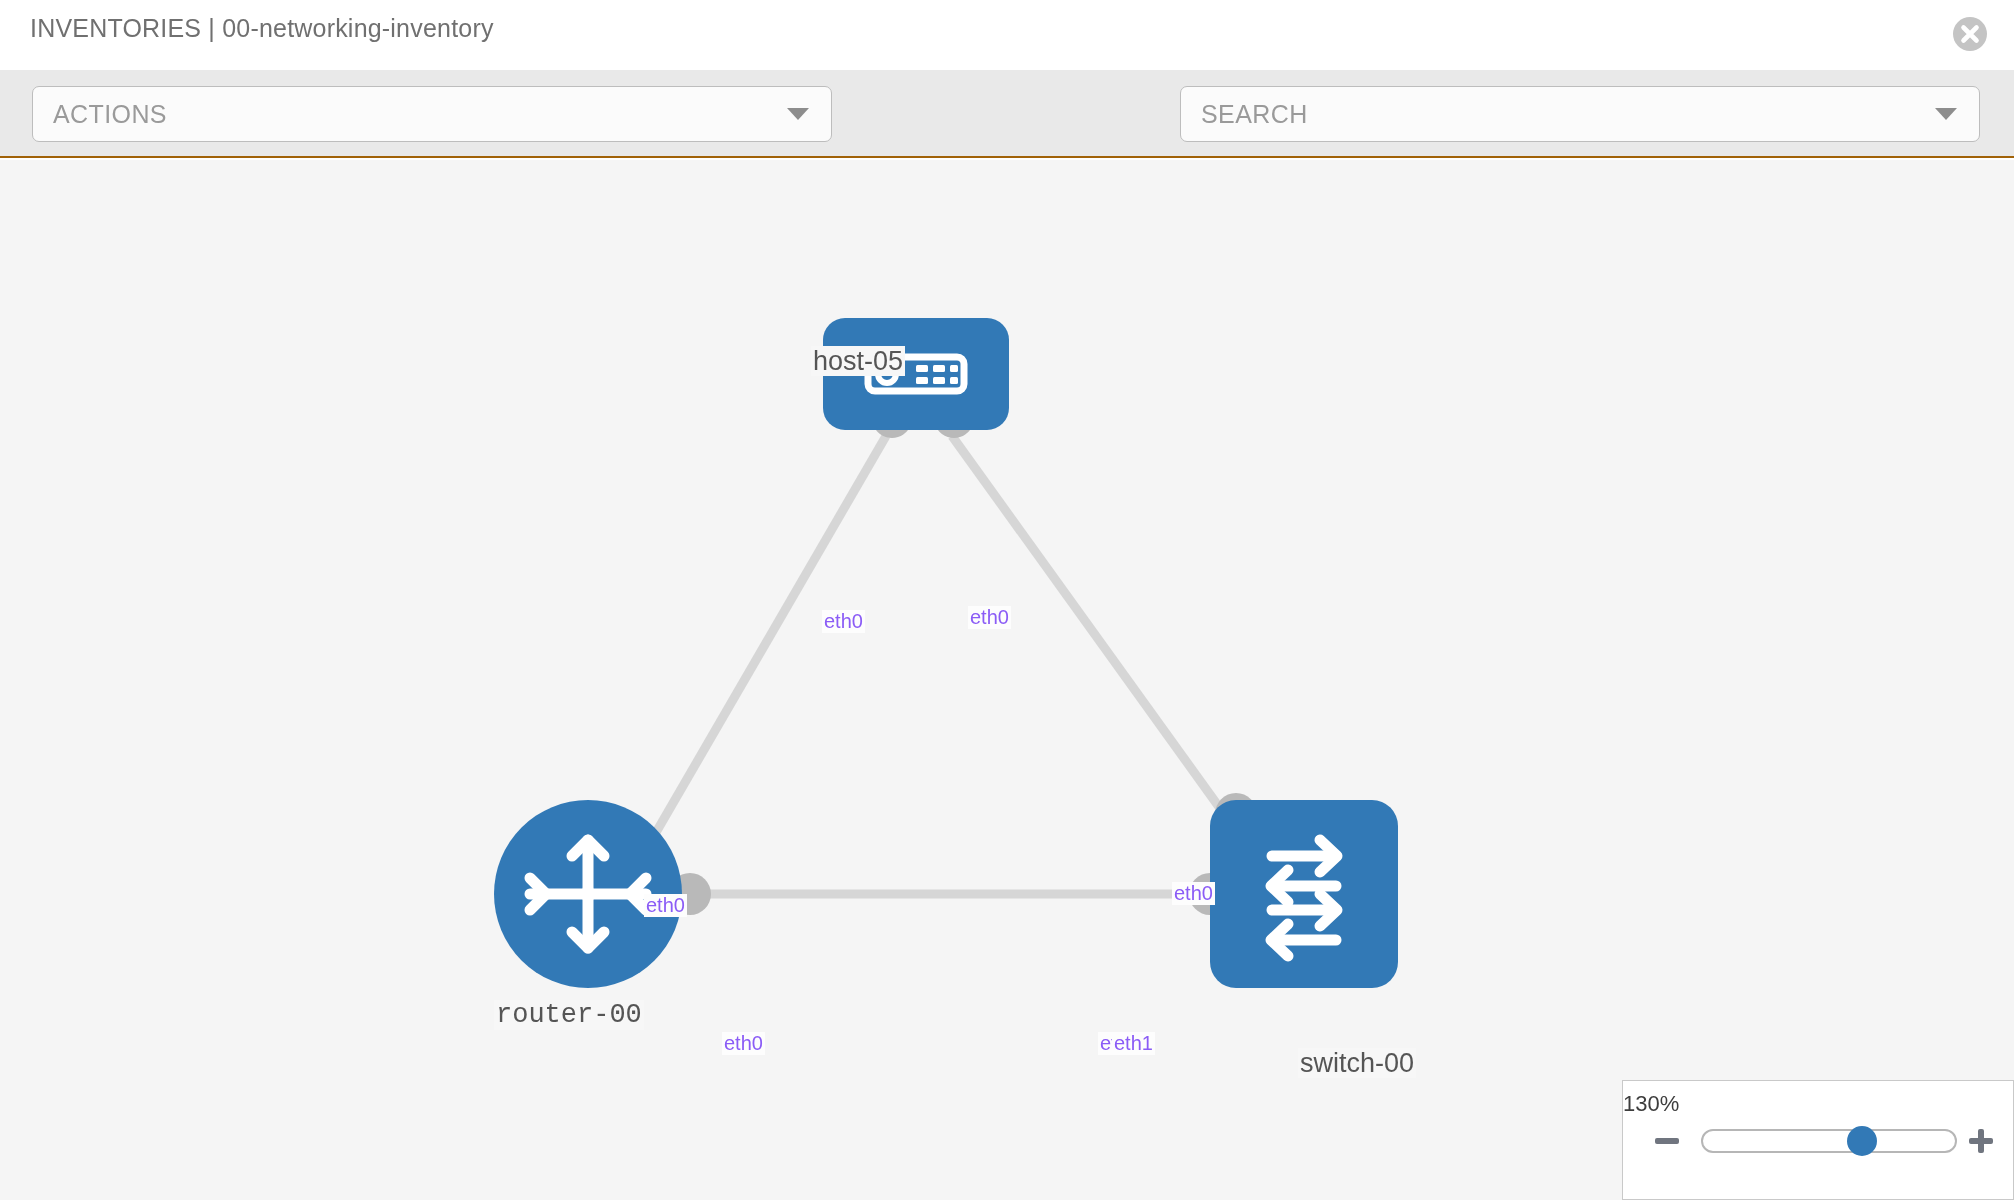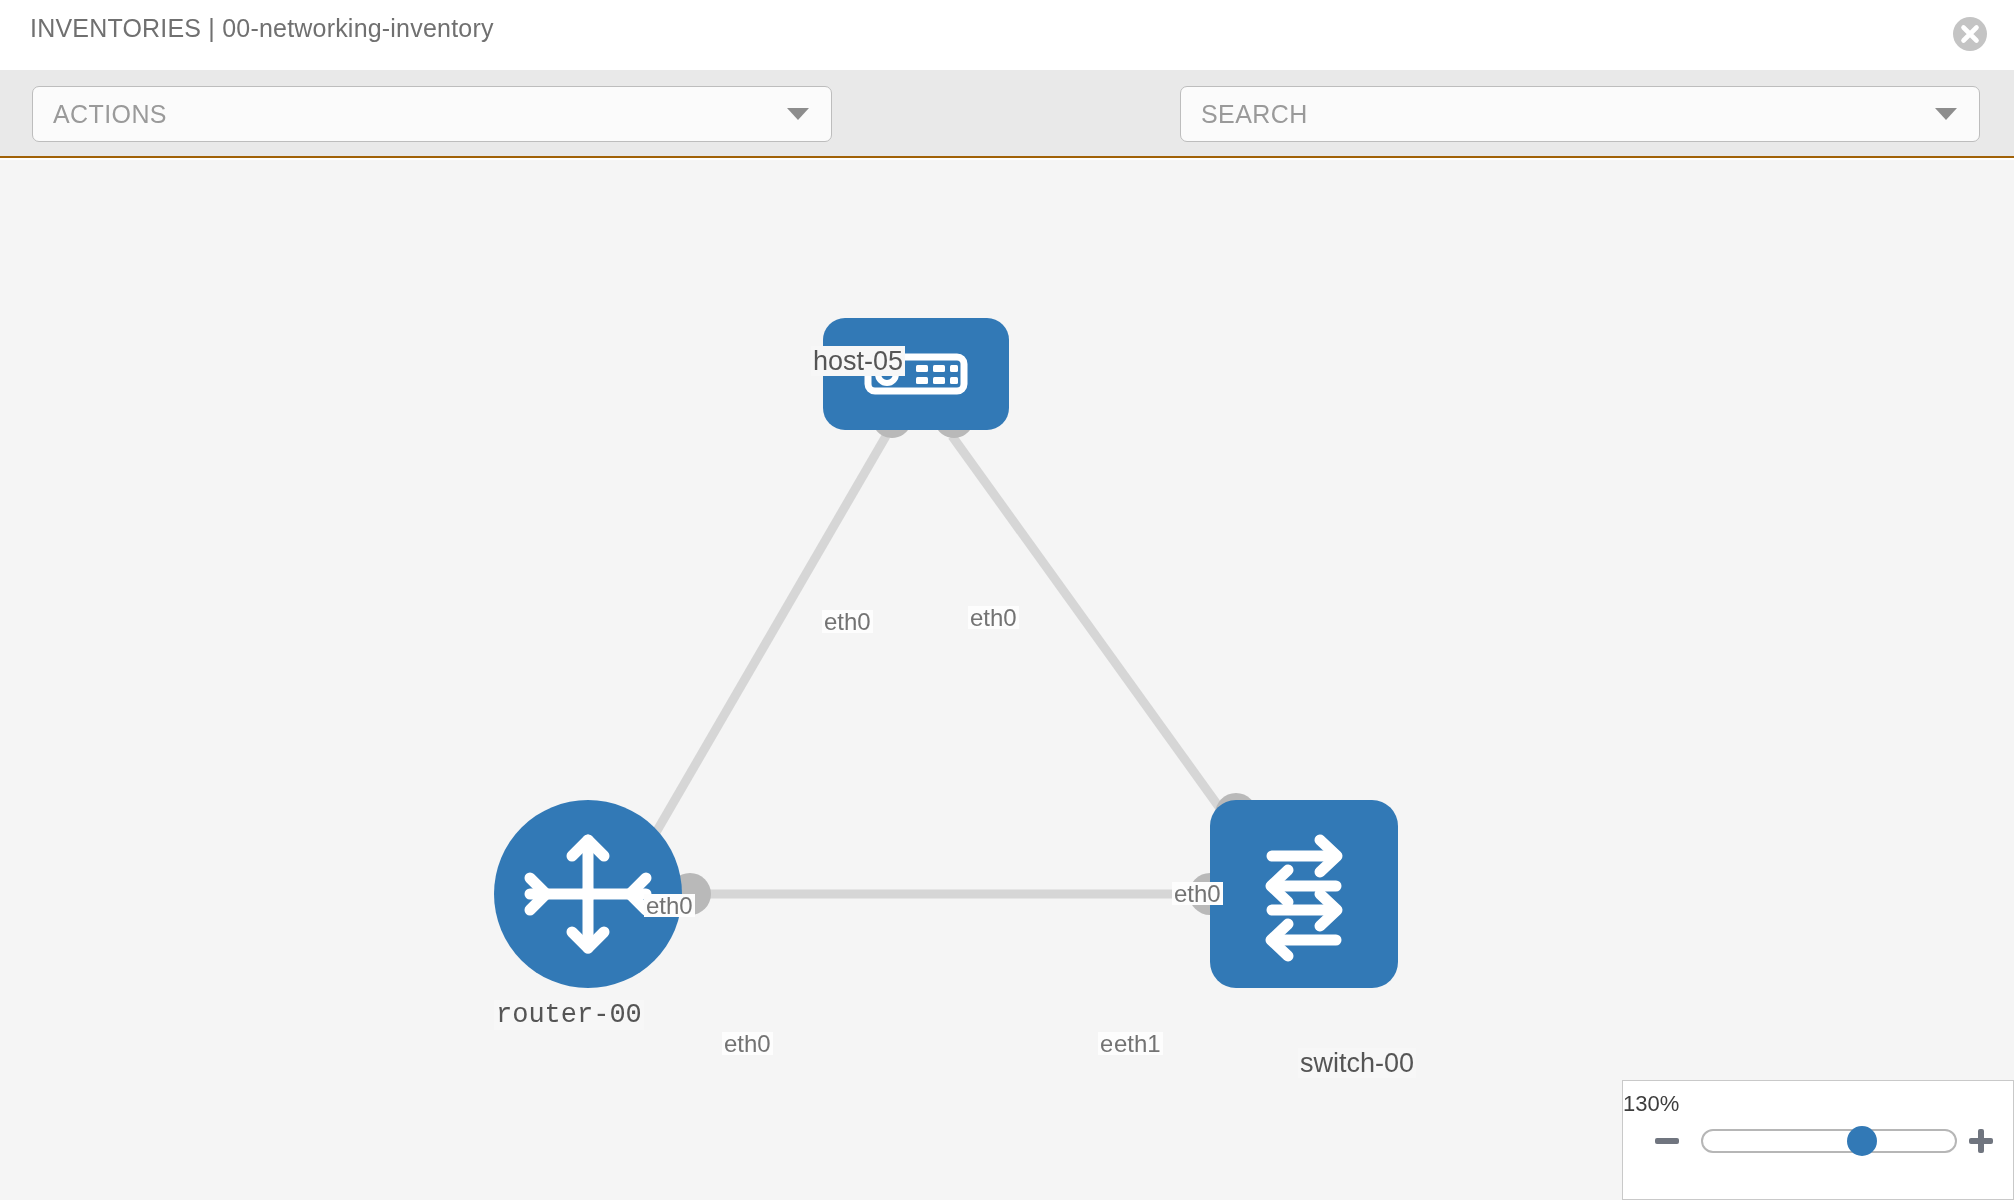--- a/index.html
+++ b/index.html
@@ -75,22 +75,22 @@
     left: 1210px; top: 640px; width: 188px; height: 188px; border-radius: 26px;
   }
 
   
   .node-label {
     position: absolute; background: #f7f7f7; color: #555555;
     font-size: 27px; line-height: 30px; white-space: nowrap;
     padding: 0 2px;
   }
   .port-label {
-    position: absolute; background: #fdfdfd; color: #737373;
-    font-size: 24px; line-height: 23px; white-space: nowrap;
+    position: absolute; background: #fdfdfd; color: #8b5cf6;
+    font-size: 20px; line-height: 23px; white-space: nowrap;
     padding: 0 2px;
   }
 
   
   .zoom-panel {
     position: absolute; left: 1622px; top: 1080px;
     width: 392px; height: 120px;
     background: #ffffff; border: 1px solid #c9c9c9;
   }
   .zoom-value {

